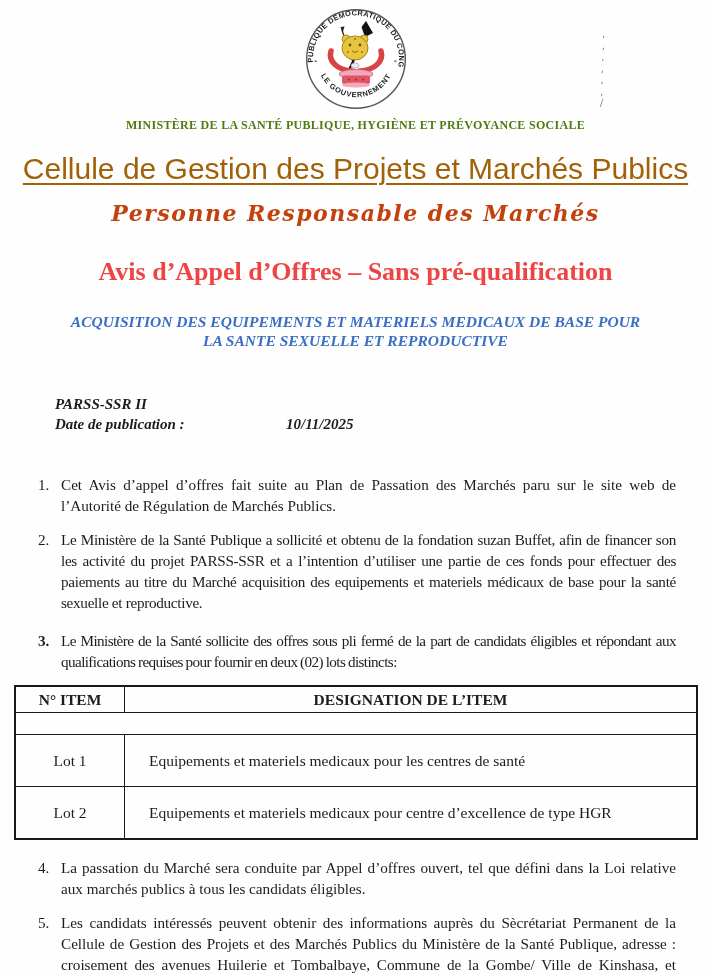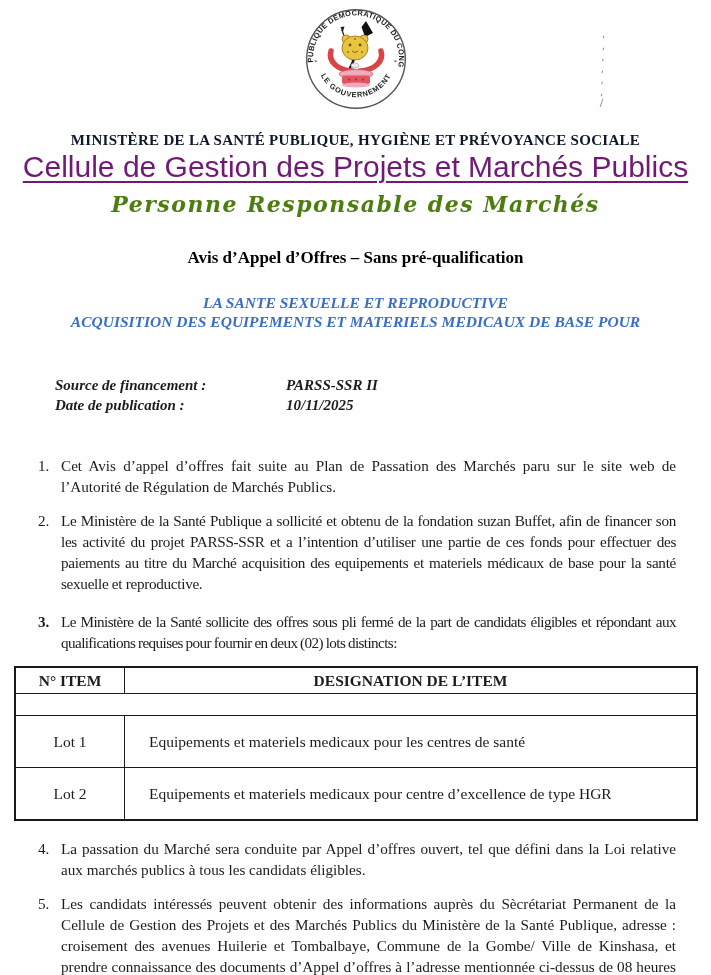--- a/index.html
+++ b/index.html
@@ -6,35 +6,35 @@
   .page {
     width:711px; height:975px; position:relative; overflow:hidden;
     background:#fefefe;
     font-family:"Liberation Serif", serif;
     color:#1c1c1c;
   }
   
   .seal-wrap { padding-top:8px; text-align:center; }
   
   .ministry {
-    text-align:center; font-weight:bold; font-size:15px;
-    letter-spacing:0.3px; margin-top:18px; color:#0f172a;
+    text-align:center; font-weight:bold; font-size:12px;
+    letter-spacing:0.3px; margin-top:4px; color:#4d7c0f;
   }
   .unit {
     text-align:center; font-family:"Liberation Sans", sans-serif;
-    font-size:30px; color:#701a75; margin-top:1px; line-height:34px;
+    font-size:30px; color:#a16207; margin-top:19px; line-height:34px;
   }
   .unit span { text-decoration:underline; text-underline-offset:4px; text-decoration-thickness:2px; }
   .script-line {
     text-align:center; font-family:"DejaVu Serif", serif; font-style:italic;
-    font-weight:bold; font-size:22px; color:#4d7c0f; margin-top:7px;
+    font-weight:bold; font-size:22px; color:#c2410c; margin-top:14px;
     letter-spacing:1.5px;
   }
   
-  .doc-title { text-align:center; font-weight:bold; font-size:17px; margin-top:31px; color:#000000; }
+  .doc-title { text-align:center; font-weight:bold; font-size:26px; margin-top:31px; color:#ef4444; }
   .subject {
     text-align:center; font-weight:bold; font-style:italic;
     font-size:15.5px; color:#3a6fc4; margin-top:25px; line-height:19px;
   }
   
   .refs { margin:45px 0 0 55px; font-weight:bold; font-style:italic; font-size:15px; line-height:19.5px; }
   .ref-row { display:flex; }
   .ref-label { width:231px; flex-shrink:0; }
   
   .body-text { margin:40px 35px 0 38px; font-size:15.2px; line-height:21px; }
@@ -124,27 +124,26 @@
     </svg>
   </div>
 
   <div class="ministry">MINISTÈRE DE LA SANTÉ PUBLIQUE, HYGIÈNE ET PRÉVOYANCE SOCIALE</div>
   <div class="unit"><span>Cellule de Gestion des Projets et Marchés Publics</span></div>
   <div class="script-line">Personne Responsable des Marchés</div>
 
   <div class="doc-title">Avis d’Appel d’Offres – Sans pré-qualification</div>
 
   <div class="subject">
+    <div>ACQUISITION DES EQUIPEMENTS ET MATERIELS MEDICAUX DE BASE POUR</div>
     <div>LA SANTE SEXUELLE ET REPRODUCTIVE</div>
-    <div>ACQUISITION DES EQUIPEMENTS ET MATERIELS MEDICAUX DE BASE POUR</div>
   </div>
 
   <div class="refs">
     <div class="ref-row">
-      <div class="ref-label">Source de financement :</div>
       <div class="ref-value">PARSS-SSR II</div>
     </div>
     <div class="ref-row">
       <div class="ref-label">Date de publication :</div>
       <div class="ref-value">10/11/2025</div>
     </div>
   </div>
 
   <div class="body-text">
     <div class="para">

